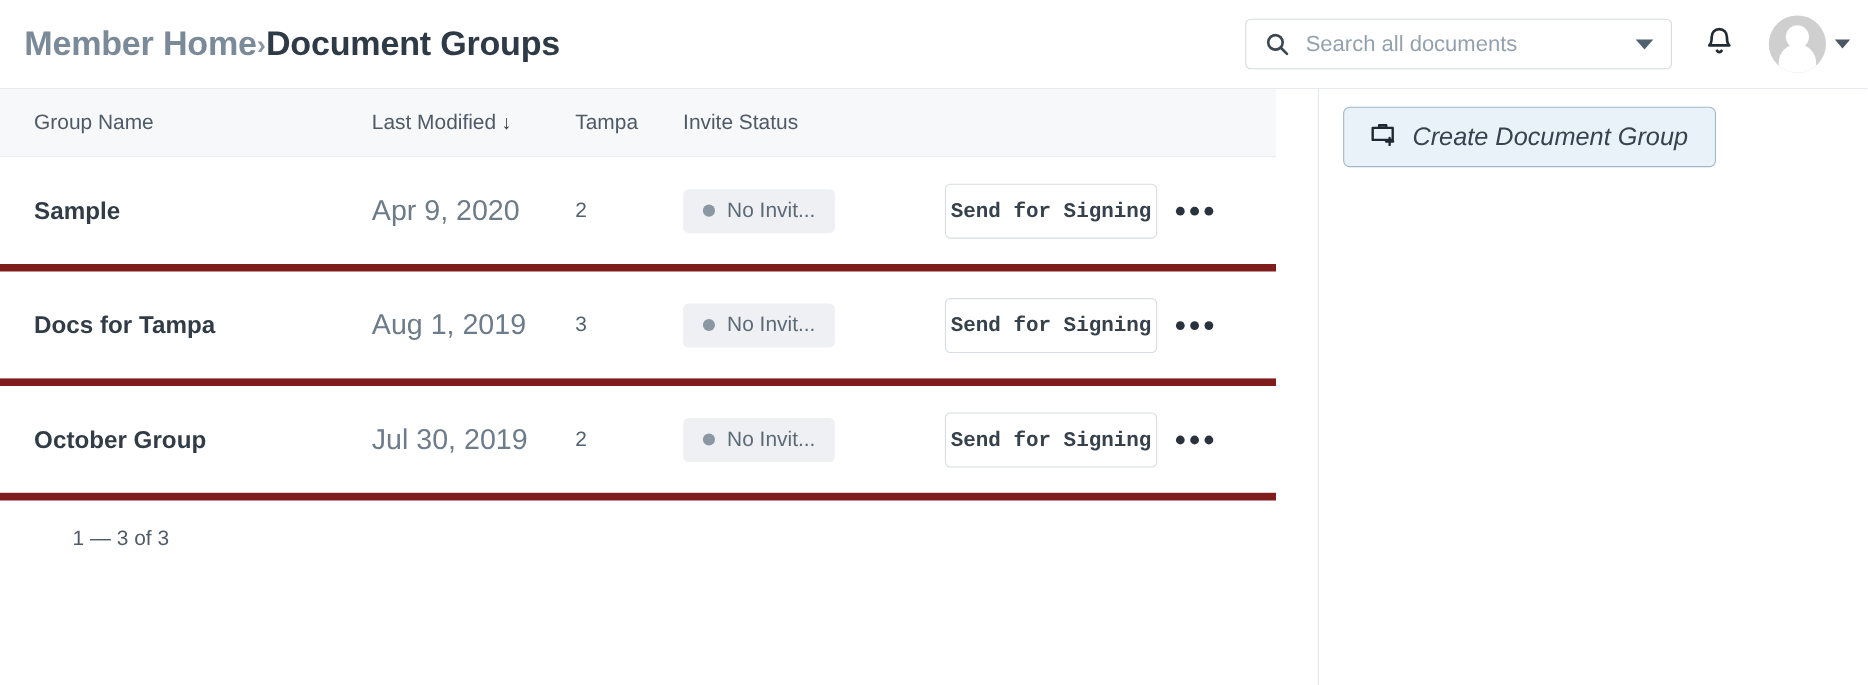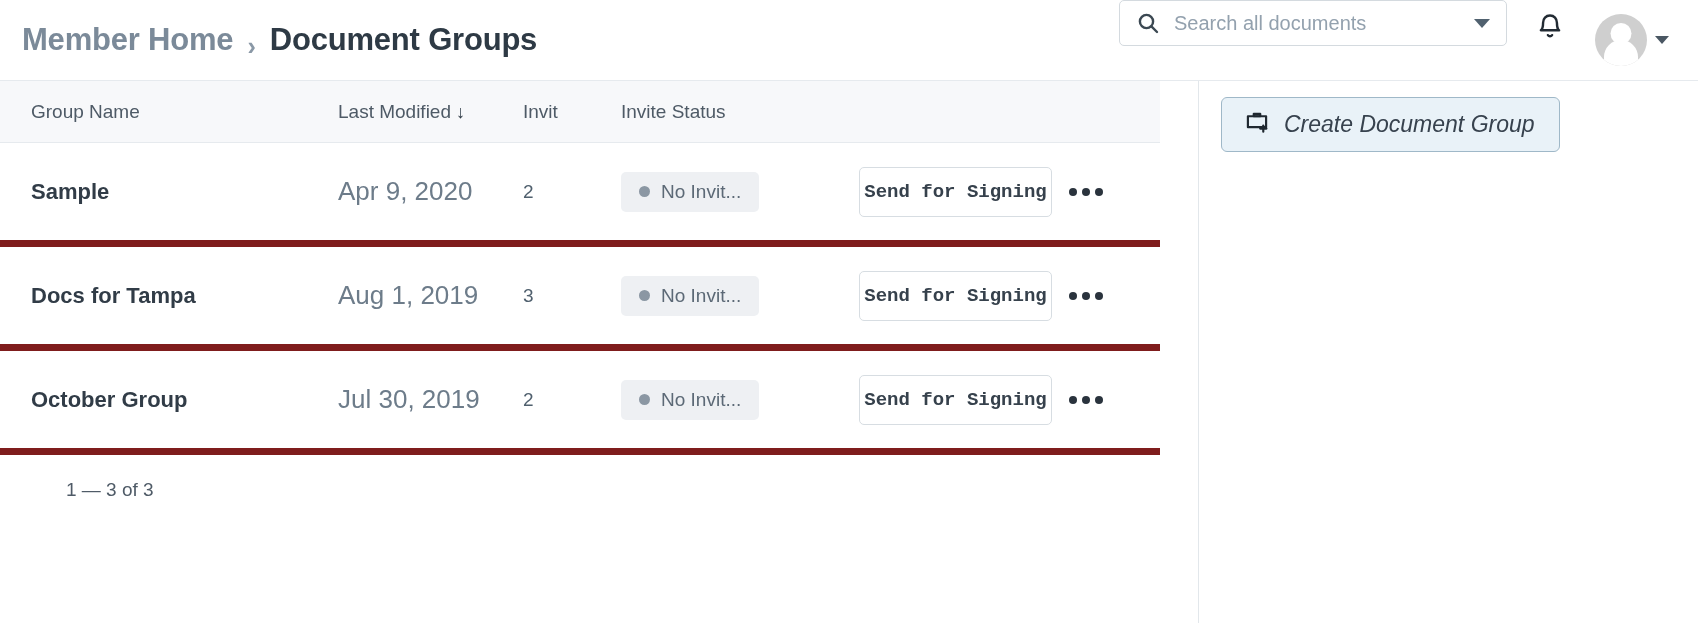--- a/index.html
+++ b/index.html
@@ -14,22 +14,21 @@
   .topbar {
     position: relative;
     height: 80px;
     display: flex;
     align-items: center;
     padding: 0 22px 0 22px;
     background: #ffffff;
   }
   .breadcrumb {
     display: flex;
-    align-items: flex-end;
-    gap: 14px;
+    align-items: center;
     white-space: nowrap;
   }
   .crumb-root {
     font-size: 31px;
     color: #7b8a99;
     font-weight: 600;
     letter-spacing: -0.2px;
   }
   .crumb-sep {
     font-size: 25px;
@@ -40,24 +39,25 @@
   }
   .crumb-current {
     font-size: 31px;
     color: #2e3a45;
     font-weight: 700;
     letter-spacing: -0.2px;
   }
 
   .topbar-right {
     position: absolute;
-    right: 29px;
+    right: 16px;
     top: 0;
     height: 80px;
     display: flex;
+    align-items: center;
     gap: 0;
   }
 
   .search-box {
     width: 388px;
     height: 46px;
     border: 1px solid #d4dadf;
     border-radius: 5px;
     display: flex;
     align-items: center;
@@ -308,21 +308,21 @@
 
   <div class="main-pane">
 
     <div class="table">
 
       <div class="thead">
         <div class="th col-name">Group Name</div>
         <div class="th col-date">
           <span>Last Modified</span><span class="sort-arrow">↓</span>
         </div>
-        <div class="th col-docs">Invit</div>
+        <div class="th col-docs">Tampa</div>
         <div class="th col-invite">Invite Status</div>
         <div class="th col-action"></div>
         <div class="th col-menu"></div>
       </div>
 
       <div class="row">
         <div class="cell-name col-name">Sample</div>
         <div class="cell-date col-date">Apr 9, 2020</div>
         <div class="cell-docs col-docs">2</div>
         <div class="col-invite">

